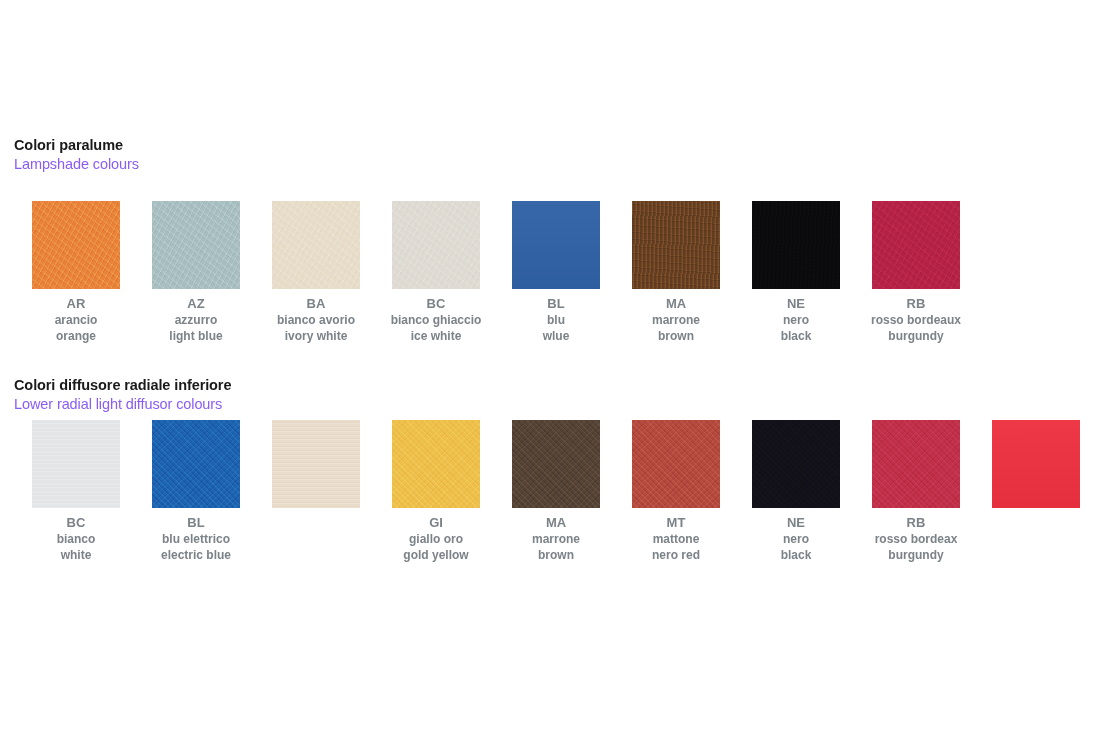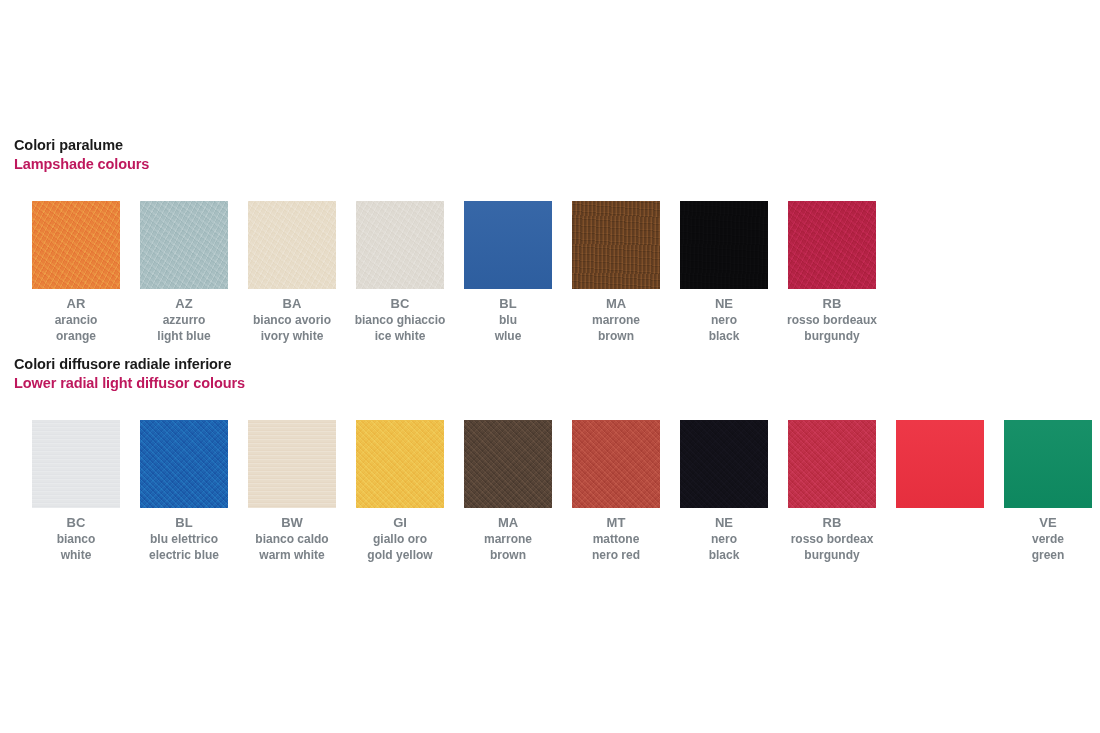--- a/index.html
+++ b/index.html
@@ -31,33 +31,34 @@
   .heading-it {
     font-size: 14.5px;
     font-weight: bold;
     color: #1a1a1a;
     letter-spacing: -0.1px;
     line-height: 19px;
     white-space: nowrap;
   }
   .heading-en {
     font-size: 14.5px;
-    font-weight: bold;
-    color: #be185d;
+    font-weight: normal;
+    color: #8b5cf6;
     letter-spacing: -0.1px;
     line-height: 19px;
     white-space: nowrap;
   }
 
   
   .swatch-row {
     position: relative;
     padding-left: 32px;
     display: flex;
     align-items: flex-start;
+    gap: 12px;
   }
   .swatch-cell {
     width: 88px;
     margin-right: 20px;
     display: flex;
     flex-direction: column;
     align-items: center;
   }
   .swatch-chip {
     width: 88px;
@@ -205,21 +206,21 @@
       <div class="swatch-chip tex-plaster" style="background-color:#B32244;"></div>
       <div class="swatch-caption">
         <div class="swatch-code">RB</div>
         <div class="swatch-name-it">rosso bordeaux</div>
         <div class="swatch-name-en">burgundy</div>
       </div>
     </div>
 
   </div>
 
-  <div class="section-heading" style="position:absolute; left:0; top:355px;">
+  <div class="section-heading" style="position:absolute; left:0; top:376px;">
     <div class="heading-it">Colori diffusore radiale inferiore</div>
     <div class="heading-en">Lower radial light diffusor colours</div>
   </div>
 
   <div class="swatch-row" style="position:absolute; left:0; top:420px;">
 
     <div class="swatch-cell">
       <div class="swatch-chip tex-ribbed" style="background-color:#E4E6E8;"></div>
       <div class="swatch-caption">
         <div class="swatch-code">BC</div>
@@ -232,25 +233,20 @@
       <div class="swatch-chip tex-weave" style="background-color:#1E63B0;"></div>
       <div class="swatch-caption">
         <div class="swatch-code">BL</div>
         <div class="swatch-name-it">blu elettrico</div>
         <div class="swatch-name-en">electric blue</div>
       </div>
     </div>
 
     <div class="swatch-cell">
       <div class="swatch-chip tex-ribbed" style="background-color:#E8DCCA;"></div>
-      <div class="swatch-caption">
-        <div class="swatch-code">BW</div>
-        <div class="swatch-name-it">bianco caldo</div>
-        <div class="swatch-name-en">warm white</div>
-      </div>
     </div>
 
     <div class="swatch-cell">
       <div class="swatch-chip tex-weave" style="background-color:#EEC04B;"></div>
       <div class="swatch-caption">
         <div class="swatch-code">GI</div>
         <div class="swatch-name-it">giallo oro</div>
         <div class="swatch-name-en">gold yellow</div>
       </div>
     </div>

